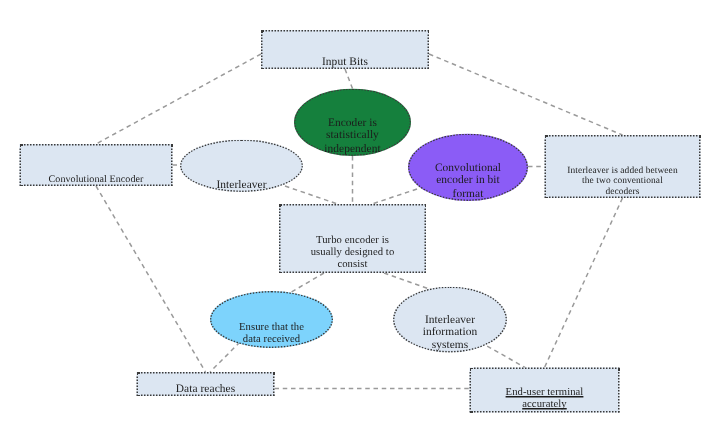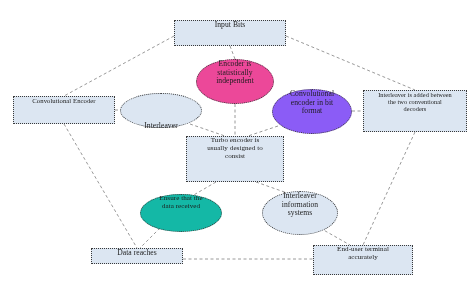--- a/index.html
+++ b/index.html
@@ -25,21 +25,21 @@
     top: 0;
     width: 474px;
     height: 290px;
   }
   .node {
     position: absolute;
     box-sizing: border-box;
     background: #dce6f2;
     border: 1.4px dotted #3a3a3a;
     display: flex;
-    align-items: flex-start;
+    align-items: flex-end;
     justify-content: center;
     text-align: center;
     color: #1c1c1c;
     z-index: 3;
   }
   .node-box {
     border-radius: 0;
   }
   .node-ellipse {
     border-radius: 50% / 50%;
@@ -78,21 +78,21 @@
         <line x1="160" y1="228" x2="140" y2="248" stroke="#9a9a9a" stroke-width="1" stroke-dasharray="3,2.5"></line>
         <line x1="320" y1="228" x2="350" y2="245" stroke="#9a9a9a" stroke-width="1" stroke-dasharray="3,2.5"></line>
         <line x1="183" y1="259" x2="313" y2="259" stroke="#9a9a9a" stroke-width="1" stroke-dasharray="3,2.5"></line>
       </g>
   </svg>
 
   <div id="node-layer">
       <div class="node node-box" style="left: 174px; top: 20px; width: 112px; height: 26px; background: rgb(220, 230, 242); border-color: rgb(58, 58, 58);">
         <span class="node-label s-8" style="color: rgb(28, 28, 28);">Input Bits</span>
       </div>
-      <div class="node node-ellipse" style="left: 196px; top: 59px; width: 78px; height: 45px; background: #ec4899; border-color: rgb(58, 58, 58);">
+      <div class="node node-ellipse" style="left: 196px; top: 59px; width: 78px; height: 45px; background: #15803d; border-color: rgb(58, 58, 58);">
         <span class="node-label s-8" style="color: rgb(28, 28, 28);">Encoder is
 statistically
 independent</span>
       </div>
       <div class="node node-box" style="left: 13px; top: 96px; width: 102px; height: 28px; background: rgb(220, 230, 242); border-color: rgb(58, 58, 58);">
         <span class="node-label s-7" style="color: rgb(28, 28, 28);">Convolutional Encoder</span>
       </div>
       <div class="node node-ellipse" style="left: 120px; top: 93px; width: 82px; height: 35px; background: rgb(220, 230, 242); border-color: rgb(58, 58, 58);">
         <span class="node-label s-8" style="color: rgb(28, 28, 28); margin-top: 28px;">Interleaver</span>
       </div>
@@ -104,31 +104,31 @@
       <div class="node node-box" style="left: 363px; top: 90px; width: 104px; height: 42px; background: rgb(220, 230, 242); border-color: rgb(58, 58, 58);">
         <span class="node-label s-65" style="color: rgb(28, 28, 28);">Interleaver is added between
 the two conventional
 decoders</span>
       </div>
       <div class="node node-box" style="left: 186px; top: 136px; width: 98px; height: 46px; background: rgb(220, 230, 242); border-color: rgb(58, 58, 58);">
         <span class="node-label s-75" style="color: rgb(28, 28, 28);">Turbo encoder is
 usually designed to
 consist</span>
       </div>
-      <div class="node node-ellipse" style="left: 140px; top: 194px; width: 82px; height: 38px; background: #14b8a6; border-color: rgb(58, 58, 58);">
+      <div class="node node-ellipse" style="left: 140px; top: 194px; width: 82px; height: 38px; background: #7dd3fc; border-color: rgb(58, 58, 58);">
         <span class="node-label s-75" style="color: rgb(28, 28, 28);">Ensure that the
 data received</span>
       </div>
       <div class="node node-ellipse" style="left: 262px; top: 191px; width: 76px; height: 44px; background: rgb(220, 230, 242); border-color: rgb(58, 58, 58);">
         <span class="node-label s-8" style="color: rgb(28, 28, 28);">Interleaver
 information
 systems</span>
       </div>
       <div class="node node-box" style="left: 91px; top: 248px; width: 92px; height: 16px; background: rgb(220, 230, 242); border-color: rgb(58, 58, 58);">
         <span class="node-label s-8" style="color: rgb(28, 28, 28);">Data reaches</span>
       </div>
       <div class="node node-box" style="left: 313px; top: 245px; width: 100px; height: 30px; background: rgb(220, 230, 242); border-color: rgb(58, 58, 58);">
-        <span class="node-label s-75" style="color: rgb(28, 28, 28);">End-user terminal
+        <span class="node-label s-75" style="color: rgb(28, 28, 28); text-decoration: underline;">End-user terminal
 accurately</span>
       </div>
     </div>
 
 </div>
 
 </body></html>

